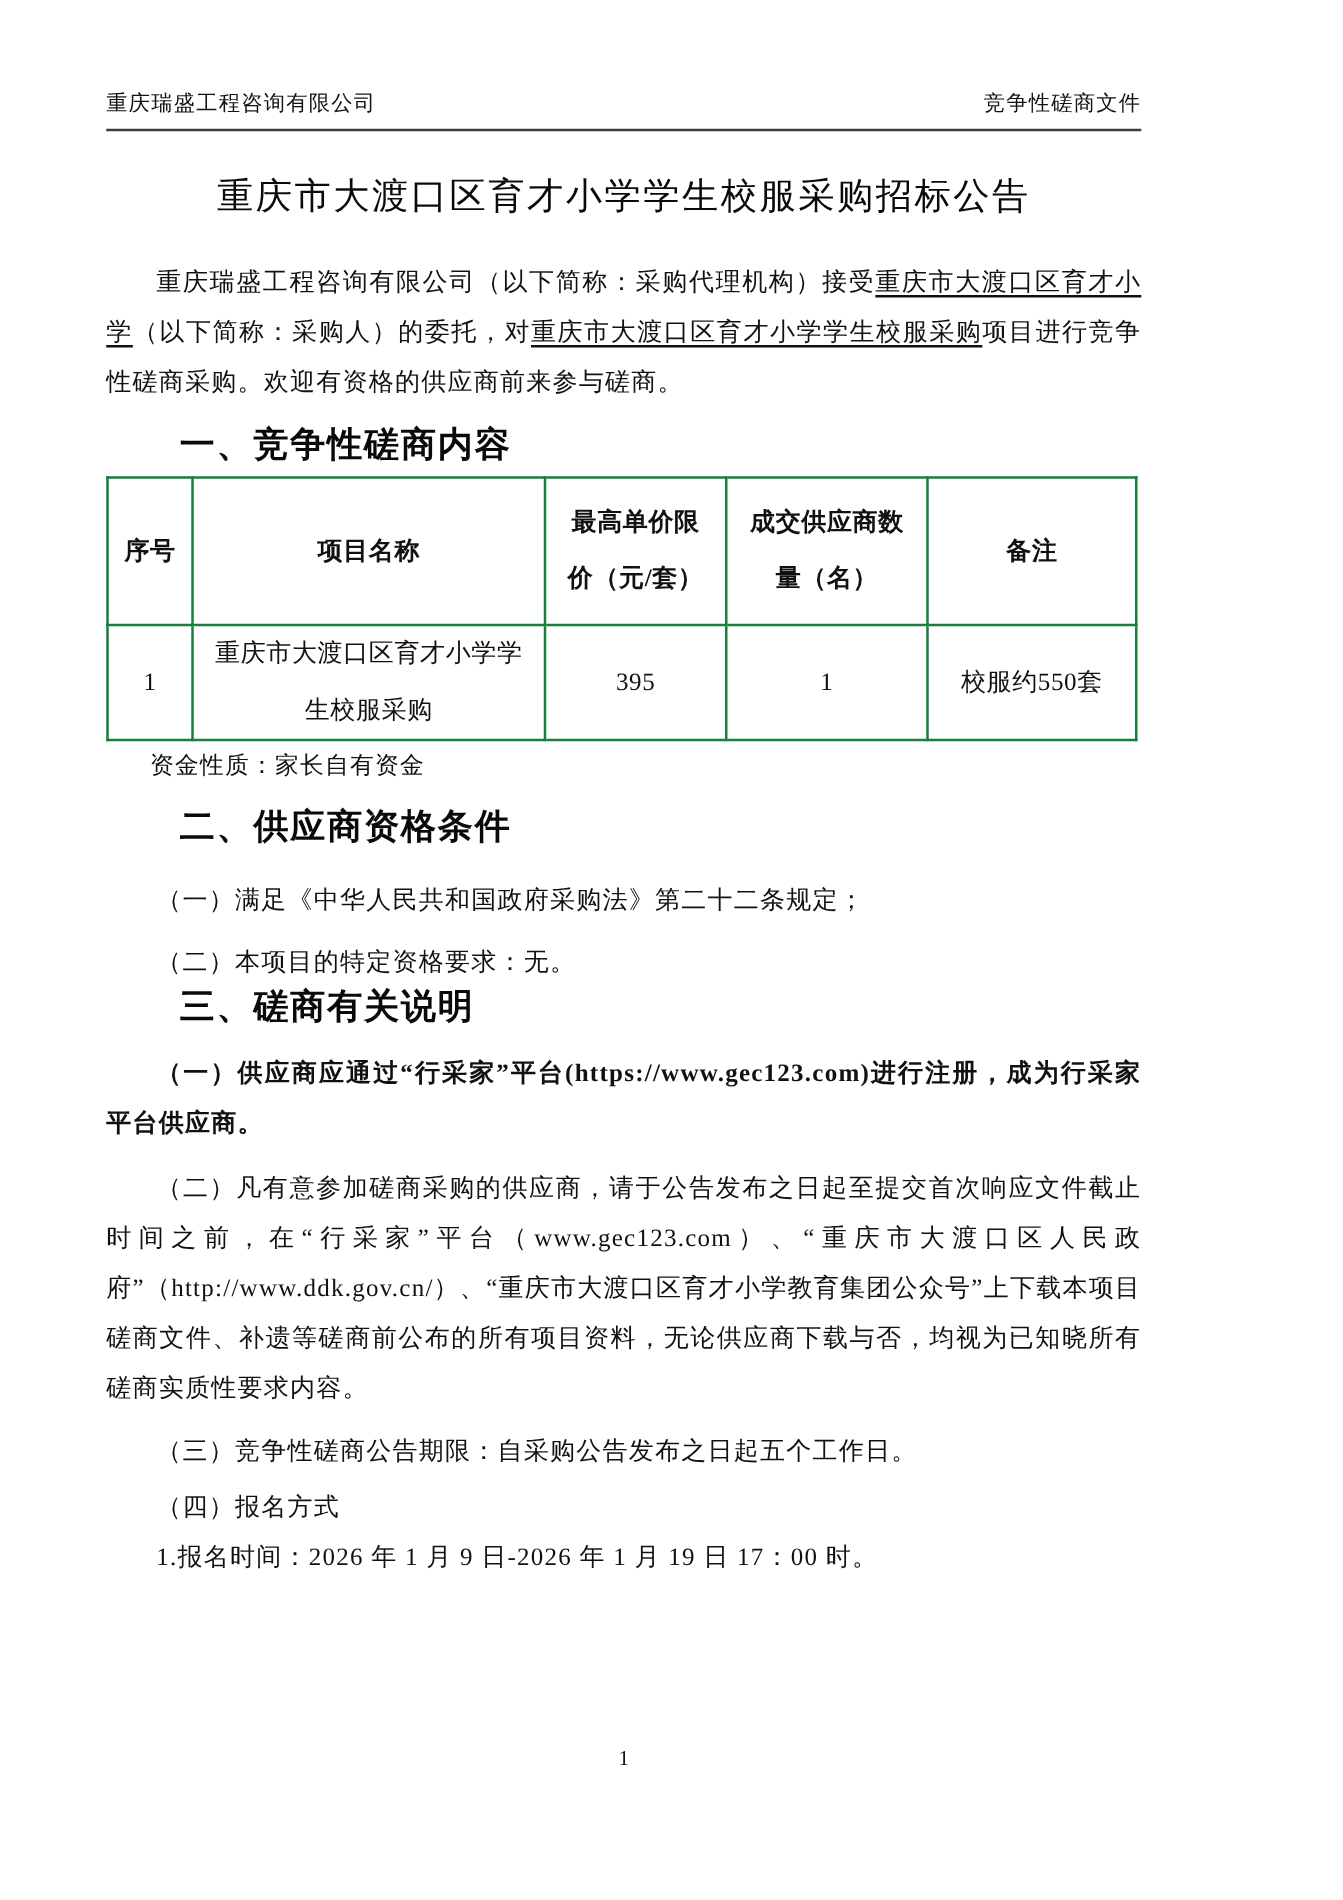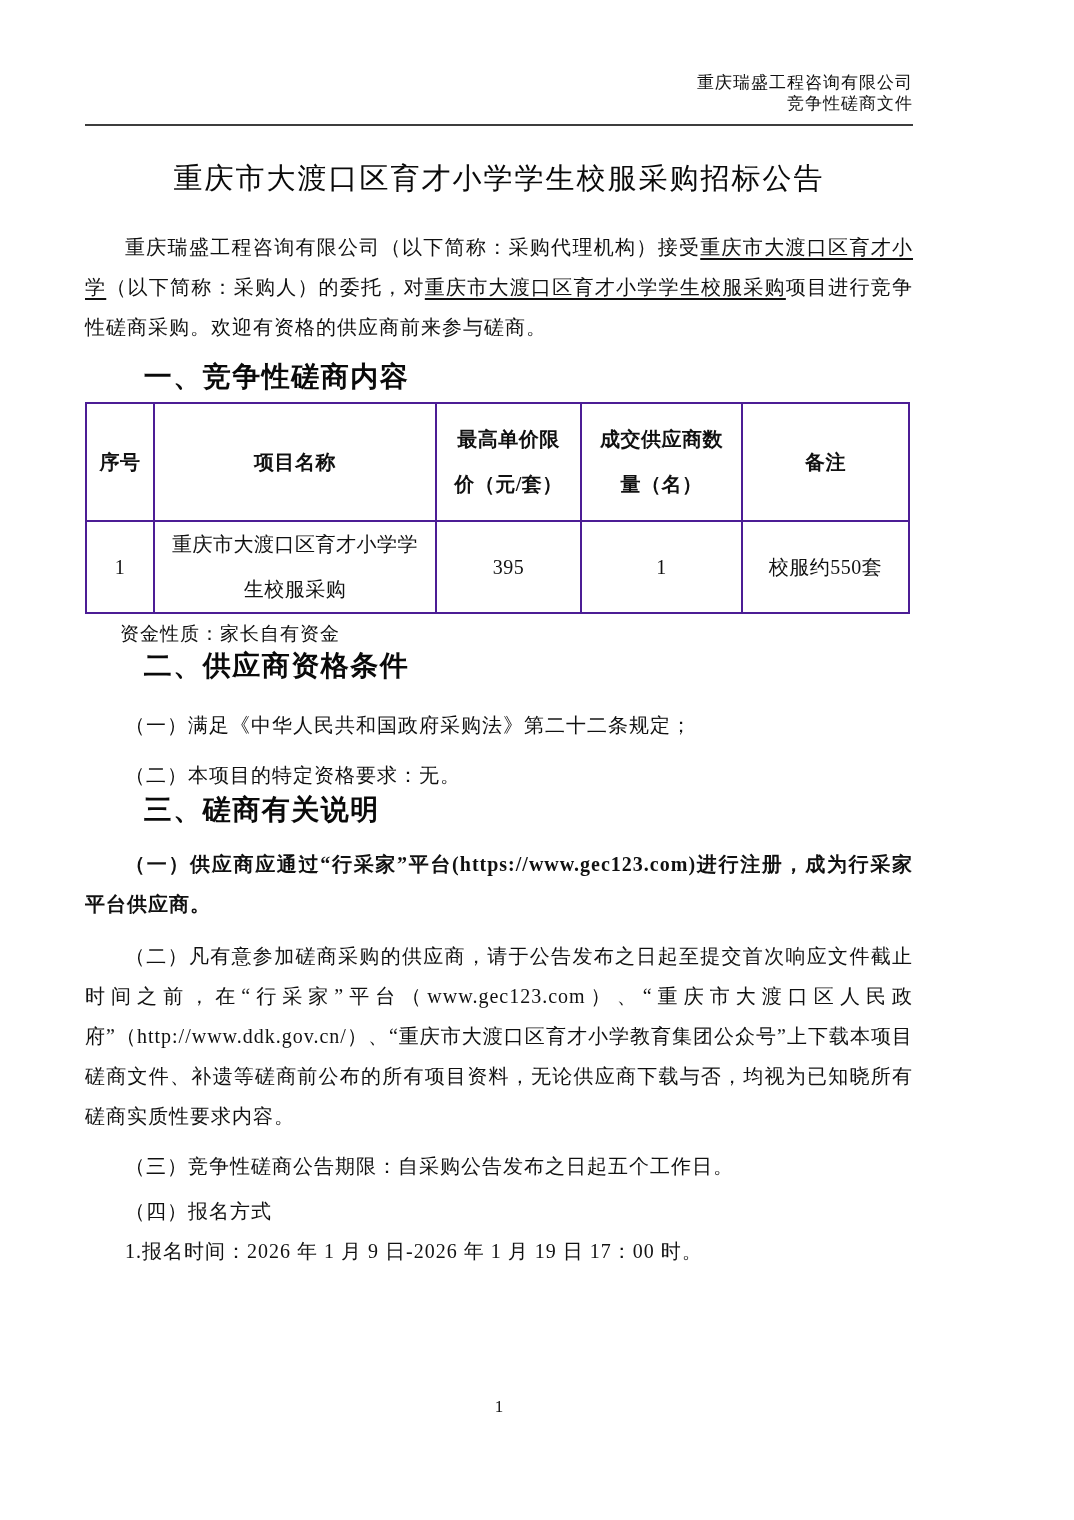--- a/index.html
+++ b/index.html
@@ -22,21 +22,20 @@
   .doc-header {
     display: flex;
     justify-content: space-between;
     align-items: flex-end;
     padding-top: 72px;
     padding-bottom: 10px;
     border-bottom: 2px solid #3d3d3d;
     font-size: 17px;
     line-height: 21px;
     letter-spacing: 1px;
-    flex-direction: column;
   }
   .doc-title {
     margin-top: 34px;
     text-align: center;
     font-family: "Liberation Sans", "DejaVu Sans", sans-serif;
     font-weight: normal;
     font-size: 29px;
     line-height: 36px;
     letter-spacing: 2px;
     color: #0a0a0a;
@@ -53,30 +52,30 @@
   h2.sec {
     font-family: "Liberation Sans", "DejaVu Sans", sans-serif;
     font-weight: bold;
     font-size: 28px;
     line-height: 28px;
     letter-spacing: 1.5px;
     color: #0a0a0a;
     padding-left: 2.1em;
   }
   .sec-1 { margin-top: 16px; }
-  .sec-2 { margin-top: 4px; }
+  .sec-2 { margin-top: 20px; }
   .sec-3 { margin-top: 1px; }
   table.items {
     margin-top: 11px;
     width: 823px;
     border-collapse: collapse;
     table-layout: fixed;
   }
   table.items th, table.items td {
-    border: 2px solid #4c1d95;
+    border: 2px solid #15803d;
     text-align: center;
     vertical-align: middle;
     font-size: 20px;
     letter-spacing: 0.5px;
     font-weight: bold;
   }
   table.items th { height: 91px; line-height: 45px; font-weight: bold; }
   table.items td { height: 90px; line-height: 45px; font-weight: normal; }
   .col-no { width: 68px; }
   .col-name { width: 282px; }

